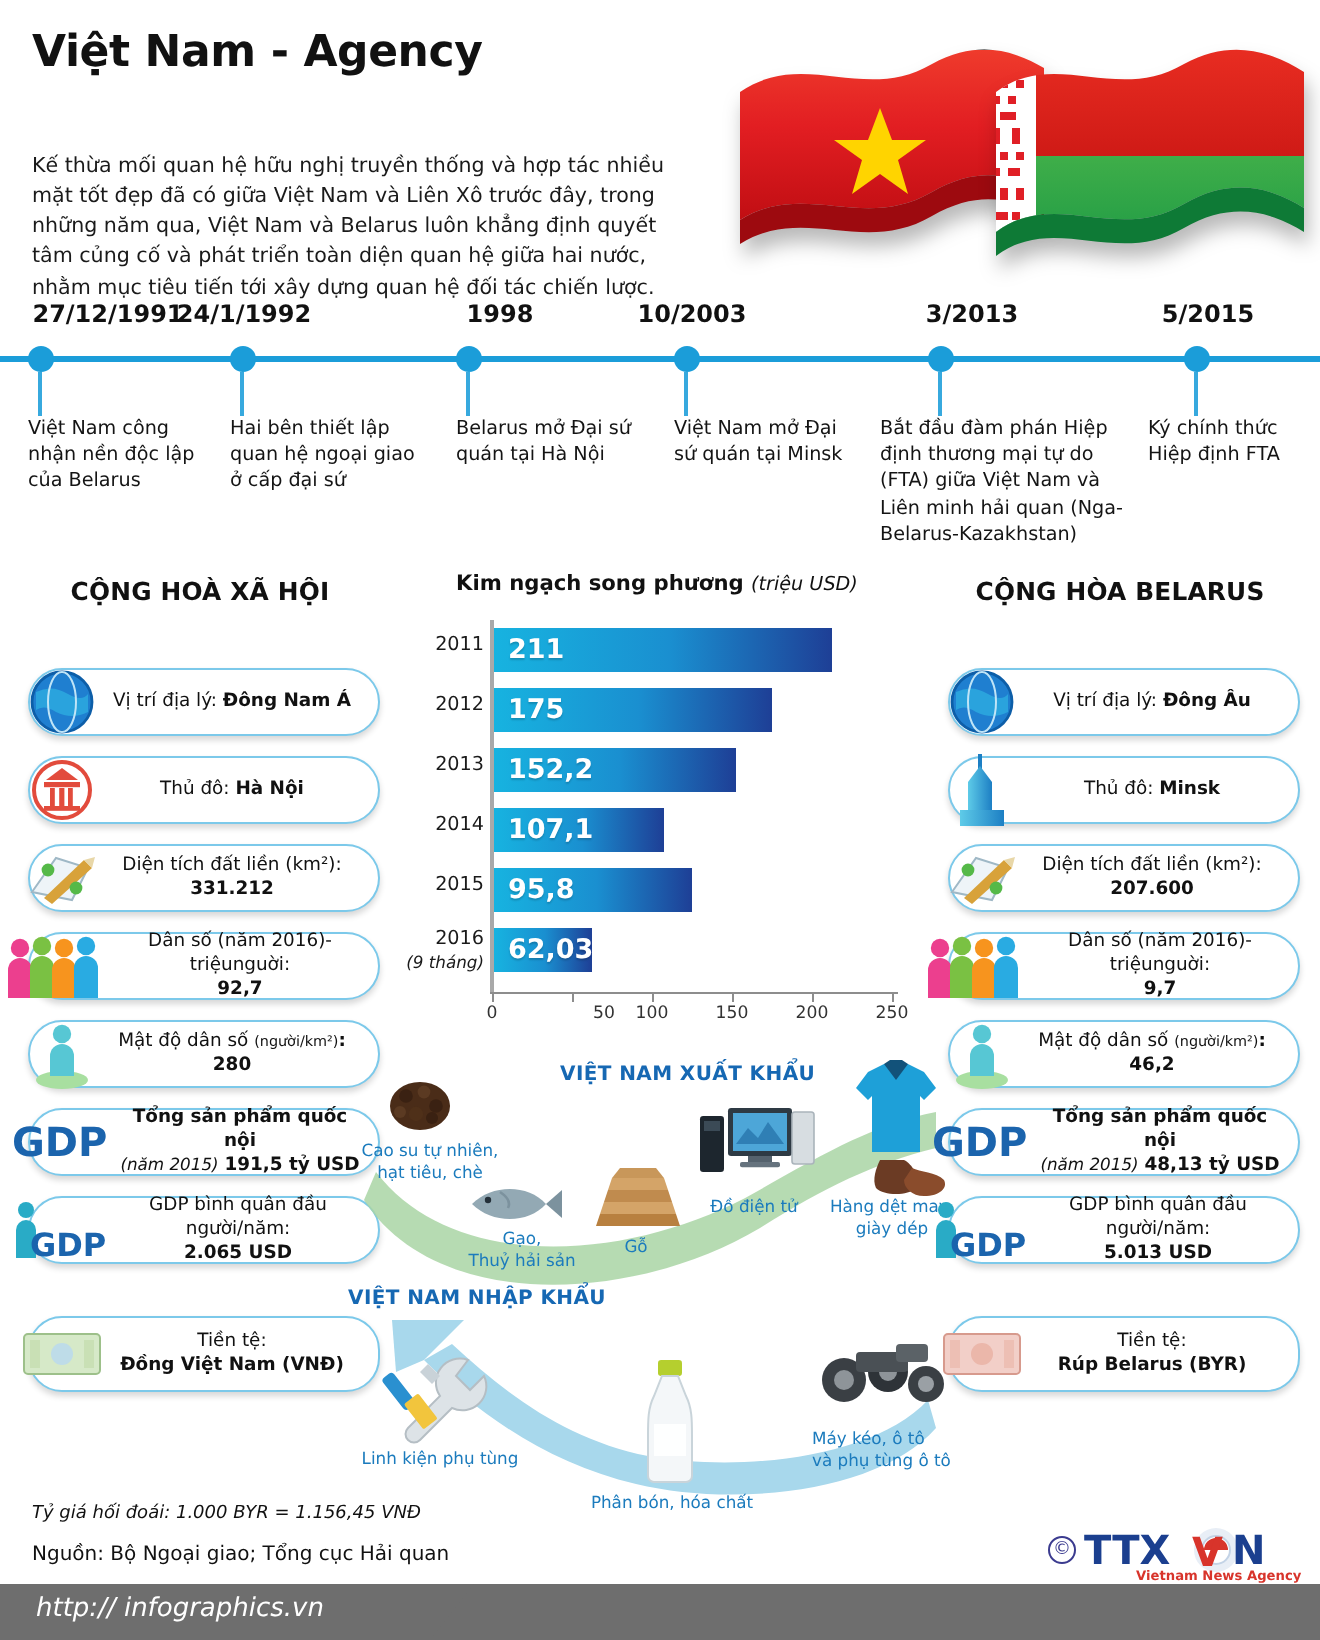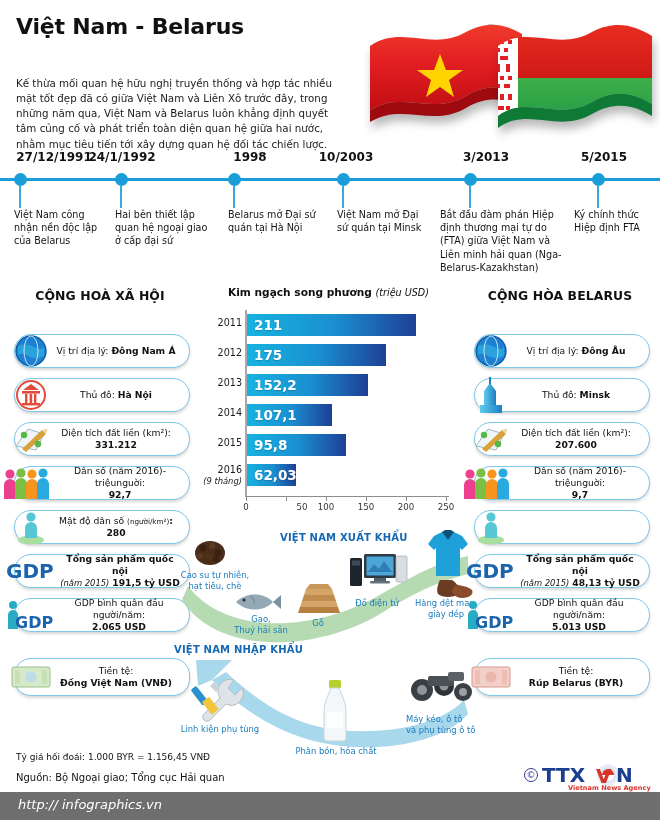--- a/index.html
+++ b/index.html
@@ -108,21 +108,21 @@
     position: absolute; font-size: 10px; font-weight: bold; color: #1668b3;
     letter-spacing: .2px; white-space: nowrap;
   }
   .trade-lbl {
     position: absolute; font-size: 8.4px; color: #1b7bbd; text-align: center; line-height: 1.32;
   }
   .goods { position: absolute; }
 
   
   #rate {
-    position: absolute; left: 16px; top: 752px; font-size: 9px; color: #111;
+    position: absolute; left: 16px; top: 752px; font-size: 9px; font-style: italic; color: #111;
   }
   #source { position: absolute; left: 16px; top: 772px; font-size: 10px; color: #111; }
   #bottombar { position: absolute; left: 0; top: 792px; width: 660px; height: 28px; background: #6e6e6e; }
   #bottombar:after {
     content: ""; position: absolute; left: 215px; top: 0; width: 0; height: 0;
     border-top: 28px solid #6e6e6e; border-right: 22px solid transparent;
   }
   #url {
     position: absolute; left: 18px; top: 797px; font-size: 13px; font-style: italic;
     color: #fff; z-index: 4;
@@ -133,21 +133,21 @@
     border: 1.2px solid #3b3b8f; border-radius: 50%; color: #3b3b8f;
     font-size: 9px; text-align: center; line-height: 12px;
   }
 </style>
 </head>
 <body>
 
 <div id="page">
 
   <div id="title">
-    <div>Việt Nam - Belarus</div>
+    <div>Việt Nam - Agency</div>
   </div>
   <div id="intro">Kế thừa mối quan hệ hữu nghị truyền thống và hợp tác nhiều mặt tốt đẹp đã có giữa Việt Nam và Liên Xô trước đây, trong những năm qua, Việt Nam và Belarus luôn khẳng định quyết tâm củng cố và phát triển toàn diện quan hệ giữa hai nước, nhằm mục tiêu tiến tới xây dựng quan hệ đối tác chiến lược.</div>
 
   <div id="flags">
     <div class="flagwrap" id="flag-vn">
       <svg width="170" height="120" viewBox="0 0 170 120">
         <defs>
           <linearGradient id="vnR" x1="0" y1="0" x2="0" y2="1">
             <stop offset="0" stop-color="#f4module"></stop>
               <stop offset="0" stop-color="#ef3b2c"></stop>
@@ -438,20 +438,21 @@
     </div>
 
     <div class="stat" style="top:510px;">
       <span class="stat-icon">
         <svg width="34" height="36" viewBox="0 0 34 36">
             <ellipse cx="17" cy="31" rx="13" ry="4.5" fill="#a8dfa0"></ellipse>
             <circle cx="17" cy="8" r="4.6" fill="#57c7d4"></circle>
             <path d="M11 29 V19 a6 6 0 0 1 12 0 V29 Z" fill="#57c7d4"></path>
           </svg>
       </span>
+      <span class="stat-txt"><span>Mật độ dân số </span><span class="sm">(người/km²)</span><span class="b">: 46,2</span></span>
     </div>
 
     <div class="stat" style="top:554px;">
       <span class="stat-icon" style="left:-10px;width:50px;">
         <svg width="50" height="26" viewBox="0 0 50 26">
             <text x="1" y="20" font-family="DejaVu Sans, sans-serif" font-size="20" font-weight="bold" fill="#1b64ad">GDP</text>
           </svg>
       </span>
       <span class="stat-txt" style="padding-left:42px;"><span class="b">Tổng sản phẩm quốc nội</span><br><span class="it">(năm 2015)</span> <span class="b">48,13 tỷ USD</span></span>
     </div>

